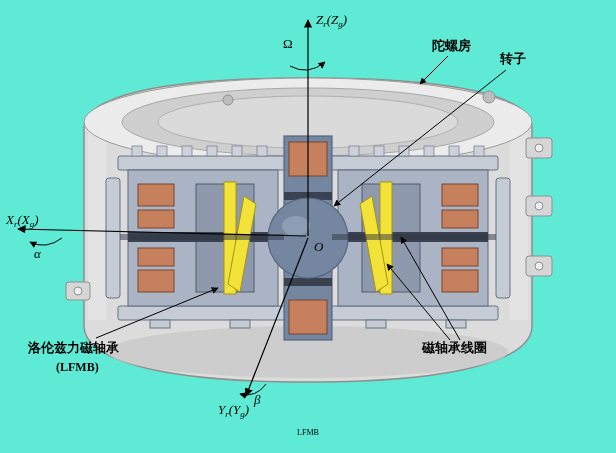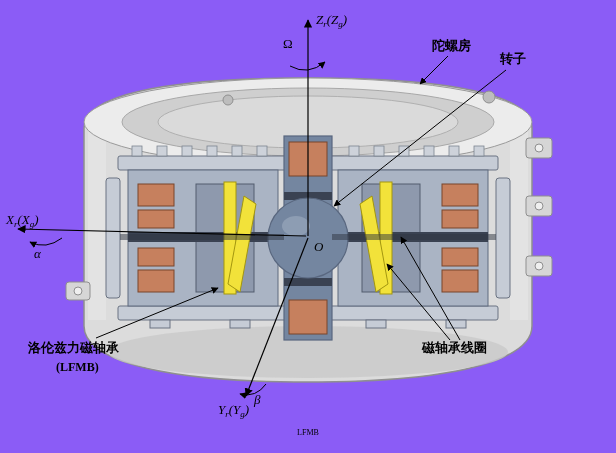--- a/index.html
+++ b/index.html
@@ -1,16 +1,16 @@
 <!DOCTYPE html>
 <html style="--housing: #dcdcdc; --rim: #ececec; --rim_inner: #cfcfcf; --plate: #c6ccd6; --steel: #aab4c4; --steel_dark: #8e99ad; --copper: #c6805e; --yellow: #f2e23a; --slot: #3a4252; --rotor: #7486a0; --rotor_dark: #59677f;"><head>
 <meta charset="utf-8">
 <style>
   html,body{margin:0;padding:0;background:#ffffff;}
-  #stage{position:relative;width:616px;height:453px;background:#8b5cf6;overflow:hidden;
+  #stage{position:relative;width:616px;height:453px;background:#5eead4;overflow:hidden;
          font-family:"Liberation Serif", serif;}
   svg{display:block;}
   .c-housing{fill:var(--housing);stroke:#8f8f8f;stroke-width:1.5;}
   .c-rim{fill:var(--rim);stroke:#9a9a9a;stroke-width:1;}
   .c-rim-inner{fill:var(--rim_inner);stroke:#a8a8a8;stroke-width:1;}
   .c-rim-core{fill:#dadada;stroke:#b0b0b0;stroke-width:1;}
   .c-plate{fill:var(--plate);stroke:#6a7382;stroke-width:1;}
   .c-steel{fill:var(--steel);stroke:#5f6a7e;stroke-width:1;}
   .c-steel-dark{fill:var(--steel_dark);stroke:#525c6e;stroke-width:1;}
   .c-copper{fill:var(--copper);stroke:#79452b;stroke-width:1;}

